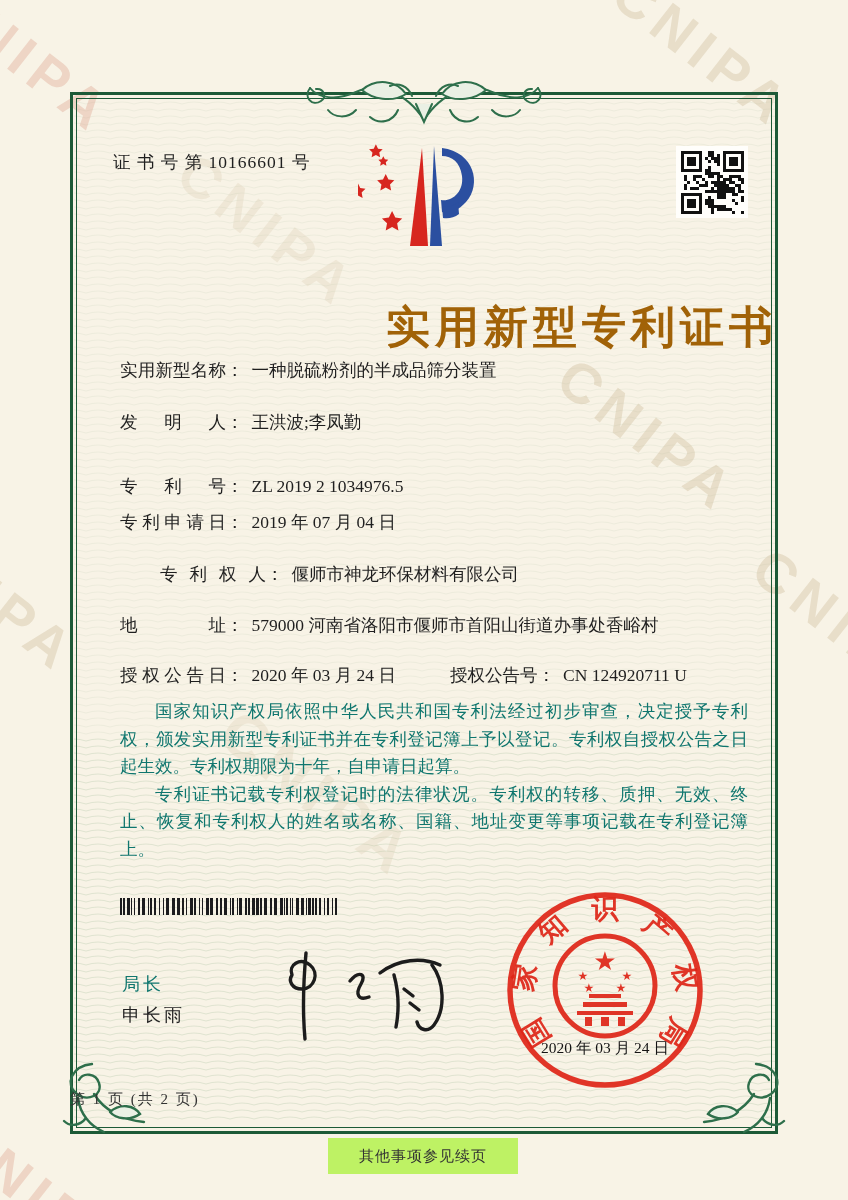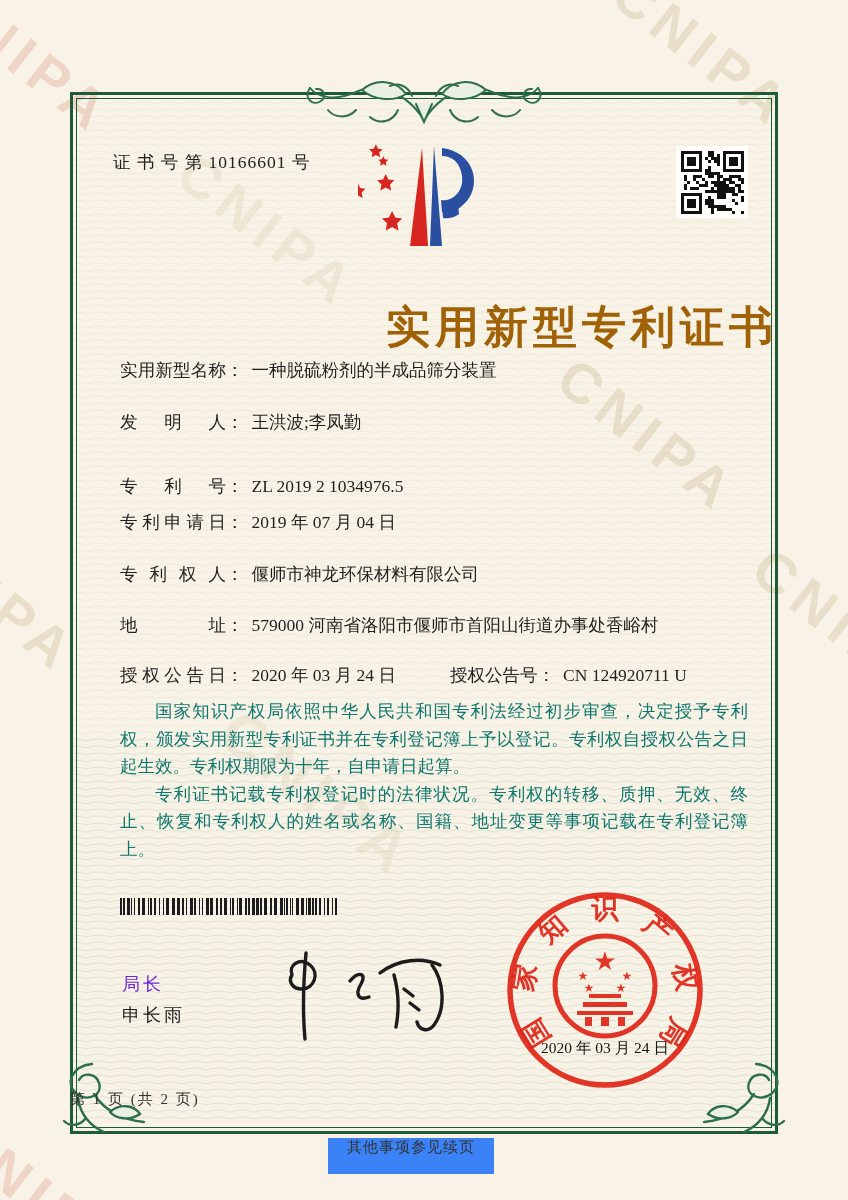--- a/index.html
+++ b/index.html
@@ -42,26 +42,26 @@
     text-align:justify; text-align-last:justify;
   }
   .fval{ padding-left:8px; }
   #grant-no{ position:absolute; left:330px; top:0; }
   #paras{ left:120px; top:698px; width:628px; }
   #paras p{
     margin:0; text-indent:2em; font-size:17.5px; line-height:27.5px;
     text-align:justify; color:#0f766e;
   }
   #qr-box{ left:676px; top:146px; width:72px; height:72px; background:#fffefb; }
-  #director-title{ left:122px; top:972px; font-family:"Liberation Sans",sans-serif; font-size:18px; letter-spacing:3px; color:#6d28d9; }
+  #director-title{ left:122px; top:972px; font-family:"Liberation Sans",sans-serif; font-size:18px; letter-spacing:3px; color:#0f766e; }
   #director-name{ left:122px; top:1003px; font-family:"Liberation Sans",sans-serif; font-size:18px; letter-spacing:3px; color:#222; }
   #page-footer{ left:70px; top:1090px; width:708px; font-size:15px; letter-spacing:2px; color:#333; }
   #note-box{
-    left:328px; top:1138px; width:166px; height:36px; background:#3b82f6;
-    display:flex; justify-content:center;
+    left:328px; top:1138px; width:190px; height:36px; background:#bef264;
+    display:flex; align-items:center; justify-content:center;
     font-size:15px; letter-spacing:1px; color:#333; z-index:4; position:absolute;
   }
   svg text{ user-select:none; }
 </style>
 </head>
 <body>
 
 <div id="page">
 
   <svg id="waves" width="702" height="1030">
@@ -511,21 +511,21 @@
   </div>
   <div class="abs row" style="top:410px;">
     <span class="flabel">发明人</span><span>：</span><span class="fval">王洪波;李凤勤</span>
   </div>
   <div class="abs row" style="top:462px;margin-top:12px;">
     <span class="flabel">专利号</span><span>：</span><span class="fval">ZL 2019 2 1034976.5</span>
   </div>
   <div class="abs row" style="top:510px;">
     <span class="flabel">专利申请日</span><span>：</span><span class="fval">2019 年 07 月 04 日</span>
   </div>
-  <div class="abs row" style="top:562px;">
+  <div class="abs row" style="top:562px;margin-left:40px;">
     <span class="flabel">专利权人</span><span>：</span><span class="fval">偃师市神龙环保材料有限公司</span>
   </div>
   <div class="abs row" style="top:613px;">
     <span class="flabel">地址</span><span>：</span><span class="fval">579000 河南省洛阳市偃师市首阳山街道办事处香峪村</span>
   </div>
   <div class="abs row" style="top:663px;">
     <span class="flabel">授权公告日</span><span>：</span><span class="fval">2020 年 03 月 24 日</span>
     <span id="grant-no">
       <span>授权公告号</span><span>：</span><span class="fval">CN 124920711 U</span>
     </span>

